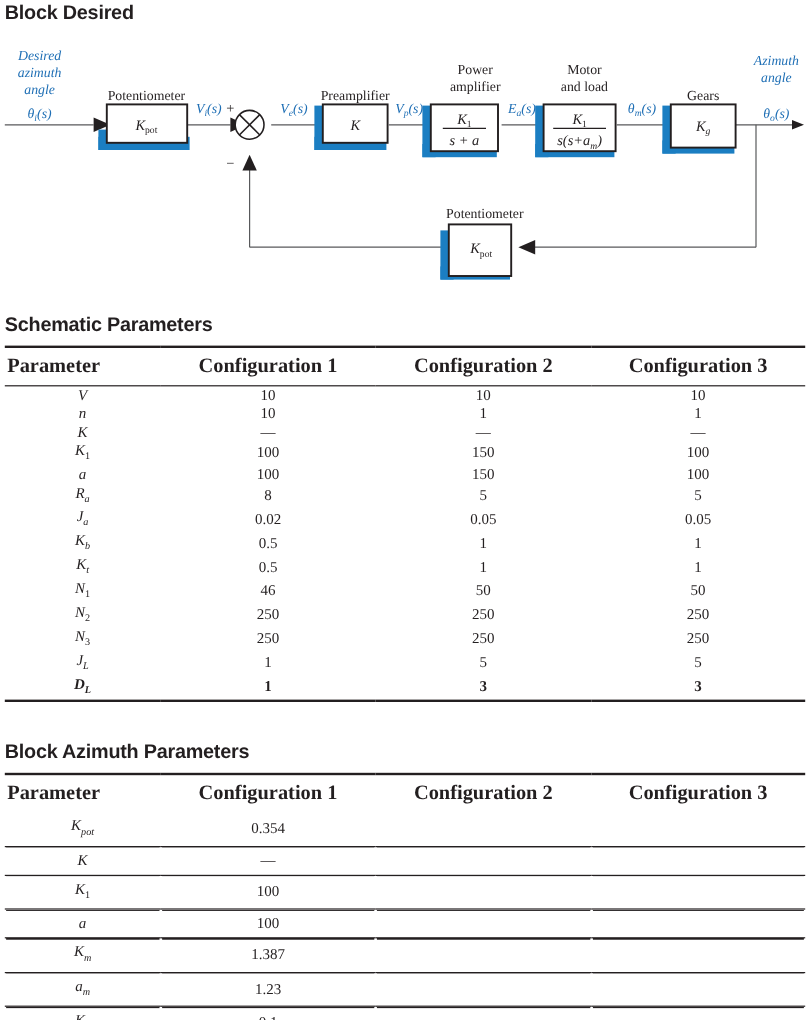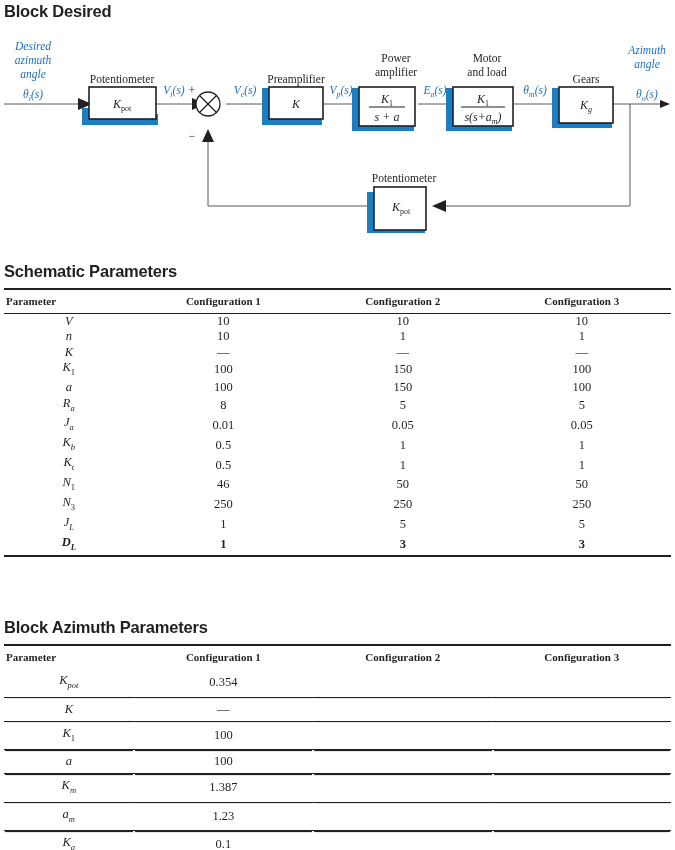--- a/index.html
+++ b/index.html
@@ -77,21 +77,21 @@
   #table-schematic-params {
     position: absolute;
     left: 4px; top: 288px;
   }
   #table-bd-params {
     position: absolute;
     left: 4px; top: 644px;
   }
   th {
     font-weight: bold;
-    font-size: 11px;
+    font-size: 17px;
     padding: 5px 0 6px 0;
     text-align: left;
     color: #231f20;
   }
   .col-param  { width: 128px; text-align: left; padding-left: 2px; }
   .col-c1     { width: 180px; }
   .col-c2     { width: 180px; }
   .col-c3     { width: 179px; }
   td {
     font-size: 12.5px;
@@ -283,41 +283,47 @@
         <td>100</td>
       </tr>
       <tr>
         <td class="pname">R<span style="font-size:8.5px;vertical-align:sub;font-style:italic">a</span></td>
         <td>8</td>
         <td>5</td>
         <td>5</td>
       </tr>
       <tr>
         <td class="pname">J<span style="font-size:8.5px;vertical-align:sub;font-style:italic">a</span></td>
-        <td>0.01</td>
+        <td>0.02</td>
         <td>0.05</td>
         <td>0.05</td>
       </tr>
       <tr>
         <td class="pname">K<span style="font-size:8.5px;vertical-align:sub;font-style:italic">b</span></td>
         <td>0.5</td>
         <td>1</td>
         <td>1</td>
       </tr>
       <tr>
         <td class="pname">K<span style="font-size:8.5px;vertical-align:sub;font-style:italic">t</span></td>
         <td>0.5</td>
         <td>1</td>
         <td>1</td>
       </tr>
       <tr>
         <td class="pname">N<span style="font-size:8.5px;vertical-align:sub;font-style:normal">1</span></td>
         <td>46</td>
         <td>50</td>
         <td>50</td>
+      </tr>
+      <tr>
+        <td class="pname">N<span style="font-size:8.5px;vertical-align:sub;font-style:normal">2</span></td>
+        <td>250</td>
+        <td>250</td>
+        <td>250</td>
       </tr>
       <tr>
         <td class="pname">N<span style="font-size:8.5px;vertical-align:sub;font-style:normal">3</span></td>
         <td>250</td>
         <td>250</td>
         <td>250</td>
       </tr>
       <tr>
         <td class="pname">J<span style="font-size:8.5px;vertical-align:sub;font-style:italic">L</span></td>
         <td>1</td>

